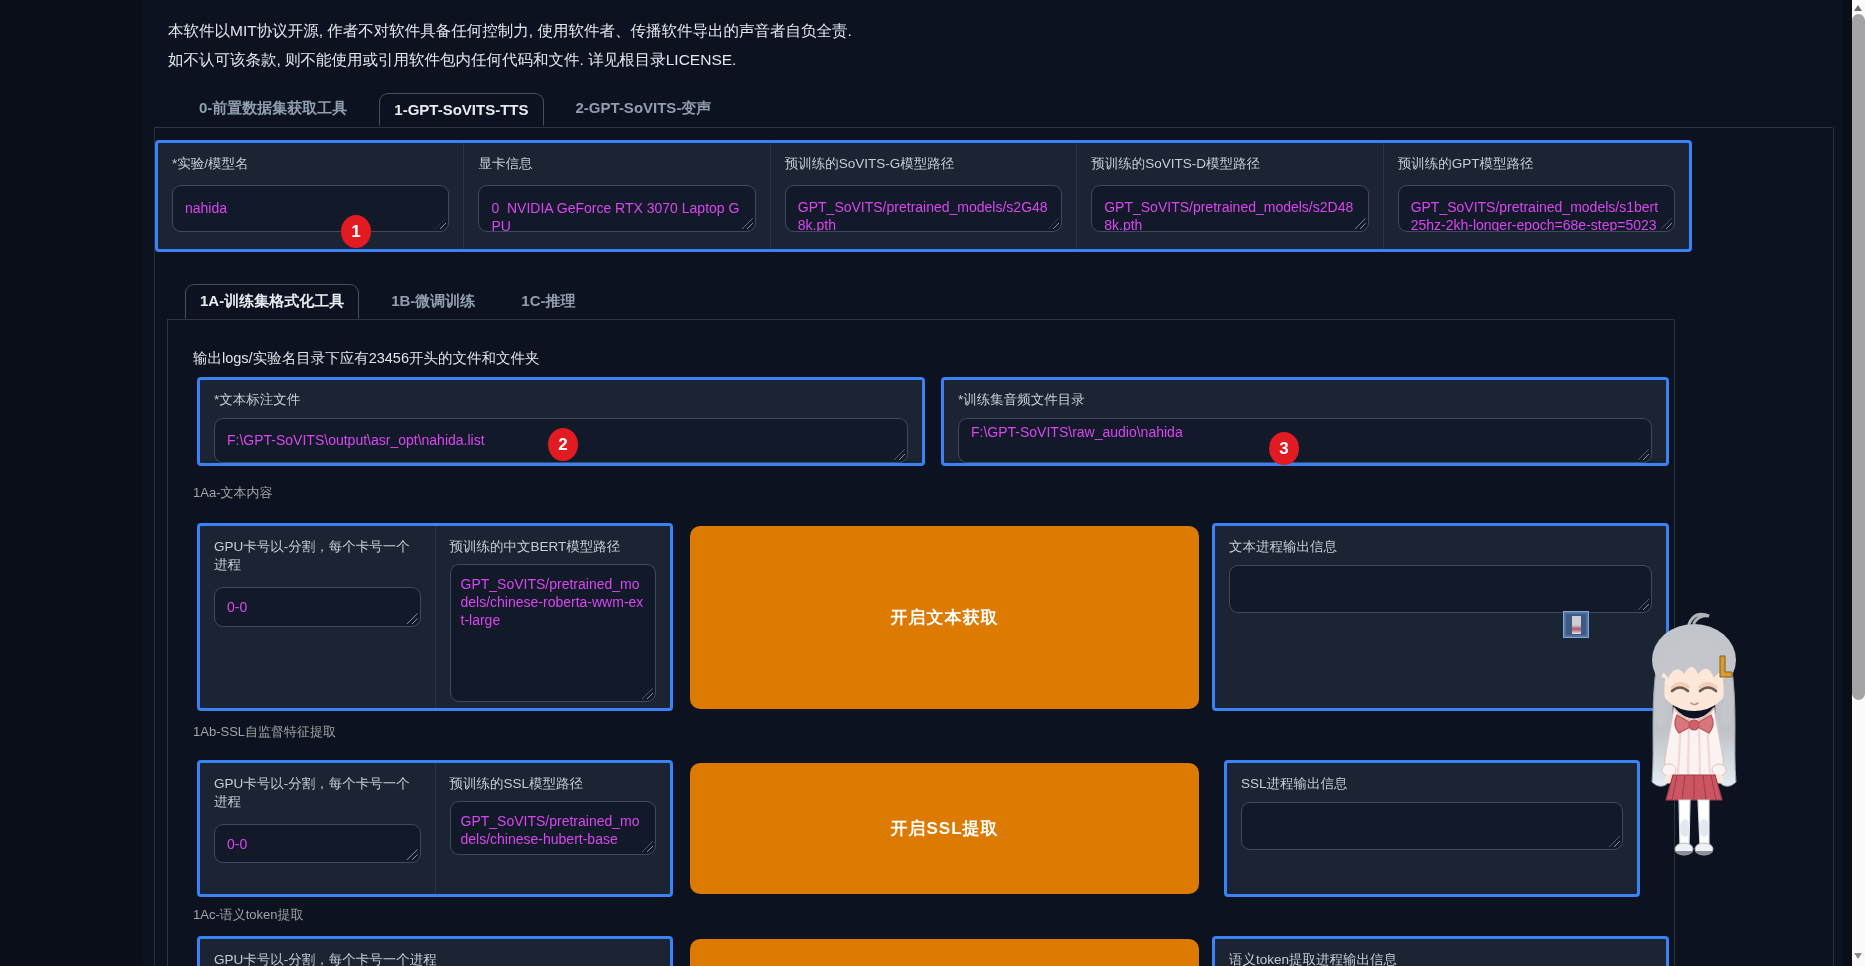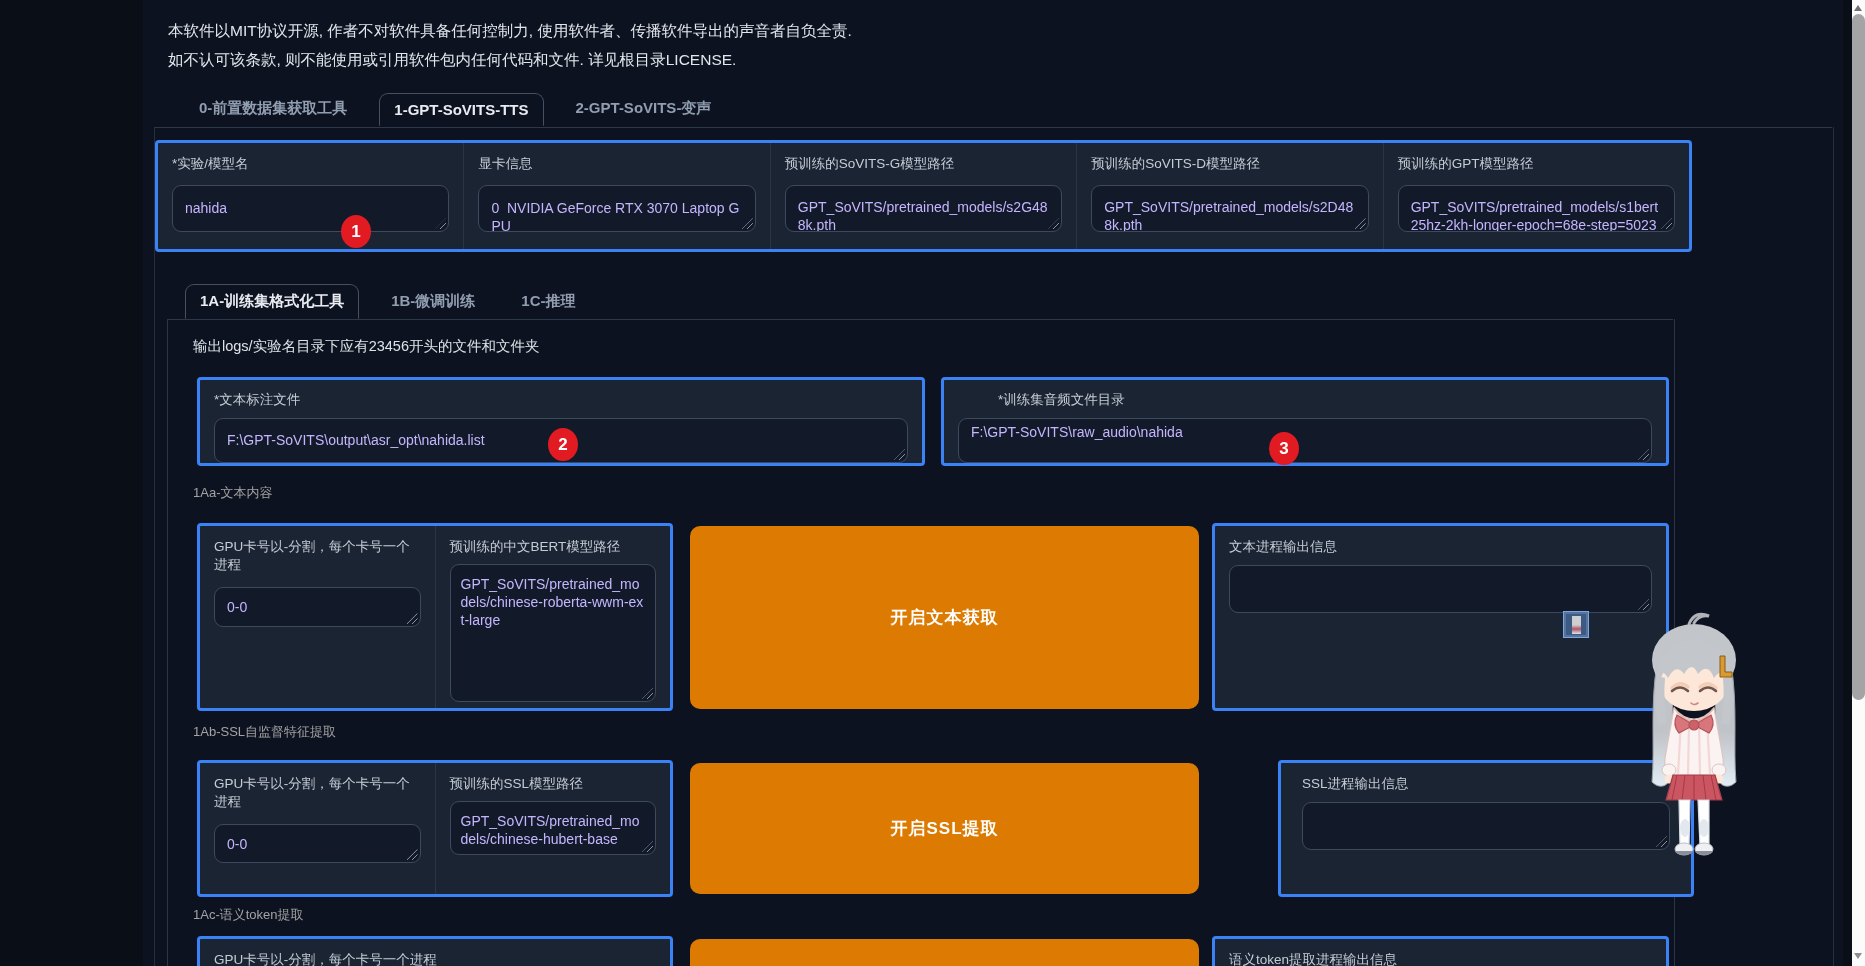--- a/index.html
+++ b/index.html
@@ -31,21 +31,21 @@
   }
   .cell{flex:1;padding:12px 14px;box-sizing:border-box;min-width:0;}
   .cell + .cell{border-left:1px solid #2b3544;}
   .lbl{font-size:13.5px;color:#c6ccd6;line-height:18px;margin-bottom:12px;}
   .row-flex{display:flex;height:100%;}
 
   .input-wrap{position:relative;width:100%;}
   textarea.tbox{
     position:absolute;inset:0;width:100%;height:100%;box-sizing:border-box;
     background:#121a2a;border:1px solid #3d495c;border-radius:9px;
-    padding:12px 12px;color:#c4b5fd;font-size:14px;line-height:18px;
+    padding:12px 12px;color:#d946ef;font-size:14px;line-height:18px;
     font-family:"Liberation Sans","DejaVu Sans",sans-serif;
     resize:none;overflow:hidden;word-break:break-all;white-space:pre-wrap;outline:none;
   }
   .grip{
     position:absolute;right:3px;bottom:3px;width:11px;height:11px;z-index:2;
     background:repeating-linear-gradient(135deg,transparent 0,transparent 3px,#8a93a0 3px,#8a93a0 4px);
     clip-path:polygon(100% 0,0 100%,100% 100%);
   }
 
   .heading{position:absolute;font-size:13px;color:#a3a3a3;}
@@ -144,33 +144,33 @@
   <div class="marker" style="left:341px;top:215px;">1</div>
 
   <div class="tabbar" style="left:185px;top:284px;">
     <div class="tab active">1A-训练集格式化工具</div>
     <div class="tab">1B-微调训练</div>
     <div class="tab">1C-推理</div>
   </div>
   <div class="divider" style="left:167px;top:319px;width:1506px;"></div>
   <div class="panel-frame" style="left:167px;top:319px;width:1506px;height:700px;border-color:#2b3544;"></div>
 
-  <div class="info-text" style="left:193px;top:337px;">输出logs/实验名目录下应有23456开头的文件和文件夹</div>
+  <div class="info-text" style="left:193px;top:349px;">输出logs/实验名目录下应有23456开头的文件和文件夹</div>
 
   <div class="panel" style="left:197px;top:377px;width:728px;height:89px;padding:11px 14px;">
     <div class="lbl" style="margin-bottom:9px;">*文本标注文件</div>
     <div class="input-wrap" style="height:45px;">
       <textarea class="tbox" style="padding-top: 12px;" spellcheck="false">F:\GPT-SoVITS\output\asr_opt\nahida.list</textarea>
       <span class="grip"></span>
     </div>
   </div>
   <div class="marker" style="left:548px;top:428px;">2</div>
 
   <div class="panel" style="left:941px;top:377px;width:728px;height:89px;padding:11px 14px;">
-    <div class="lbl" style="margin-bottom:9px;margin-left:40px;">*训练集音频文件目录</div>
+    <div class="lbl" style="margin-bottom:9px;">*训练集音频文件目录</div>
     <div class="input-wrap" style="height:45px;">
       <textarea class="tbox" style="padding-top: 4px;" spellcheck="false">F:\GPT-SoVITS\raw_audio\nahida</textarea>
       <span class="grip"></span>
     </div>
   </div>
   <div class="marker" style="left:1269px;top:432px;">3</div>
 
   <div class="heading" style="left:193px;top:484px;">1Aa-文本内容</div>
 
   <div class="panel" style="left:197px;top:523px;width:476px;height:188px;">
@@ -221,21 +221,21 @@
         <div class="input-wrap" style="height:54px;">
           <textarea class="tbox" style="padding: 10px;" spellcheck="false">GPT_SoVITS/pretrained_models/chinese-hubert-base</textarea>
           <span class="grip"></span>
         </div>
       </div>
     </div>
   </div>
 
   <button class="btn-primary" style="left:690px;top:763px;width:509px;height:131px;">开启SSL提取</button>
 
-  <div class="panel" style="left:1278px;top:760px;width:416px;height:137px;padding:12px 21px;">
+  <div class="panel" style="left:1224px;top:760px;width:416px;height:137px;padding:12px 14px;">
     <div class="lbl" style="margin-bottom:9px;">SSL进程输出信息</div>
     <div class="input-wrap" style="height:48px;">
       <textarea class="tbox" spellcheck="false" style=""></textarea>
       <span class="grip"></span>
     </div>
   </div>
 
   <div class="heading" style="left:193px;top:906px;">1Ac-语义token提取</div>
 
   <div class="panel" style="left:197px;top:936px;width:476px;height:80px;padding:12px 14px;">

